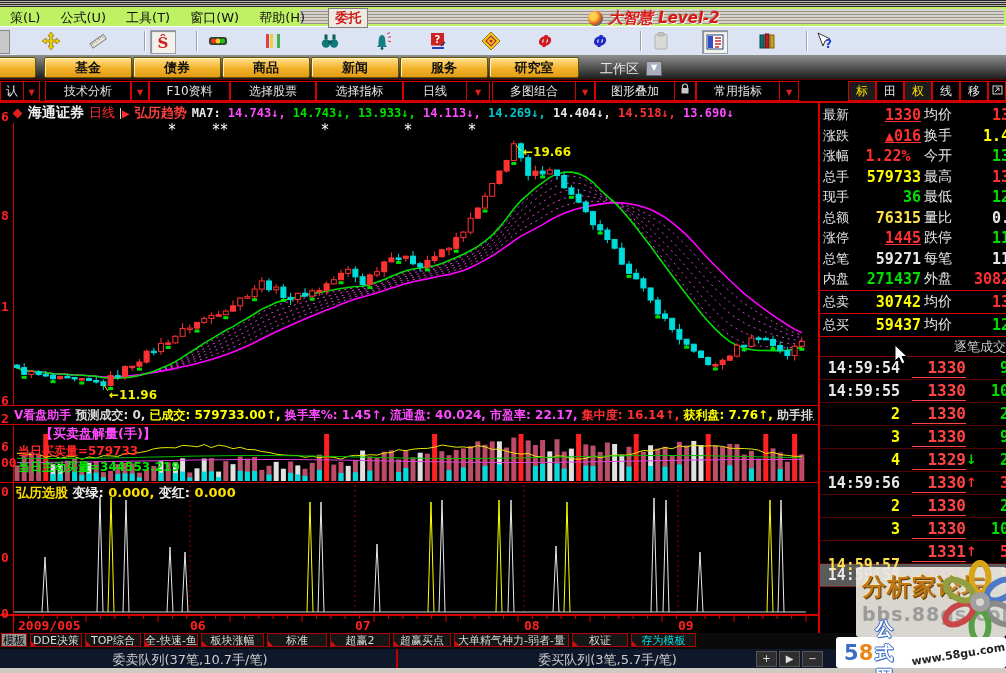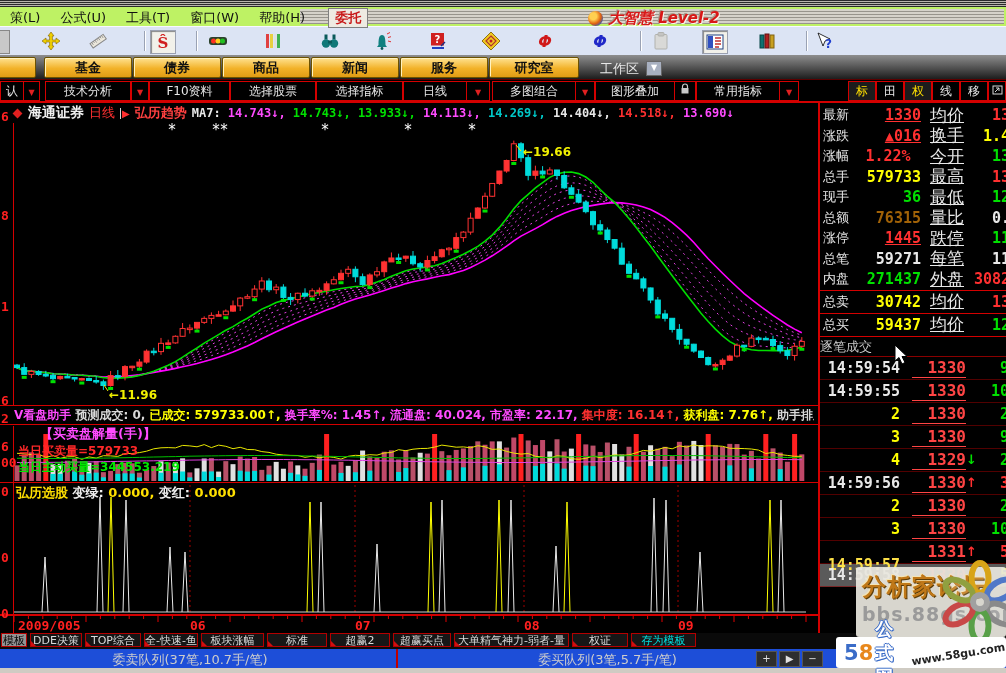--- a/index.html
+++ b/index.html
@@ -62,44 +62,44 @@
   .pfrag{position:absolute;left:1px;color:#ff2020;font-weight:bold;font-size:13px;
     font-family:"DejaVu Sans Mono","Liberation Mono",monospace;}
   
   .right-panel{position:absolute;left:818px;top:0;width:188px;height:532px;background:#000;
     border-left:2px solid #d40000;box-sizing:border-box;overflow:hidden;}
   .qrow{display:flex;align-items:center;height:20.5px;padding-left:3px;}
   .ql{width:32px;font-size:13px;color:#e8e8e8;flex:none;}
   .qv{width:66px;text-align:right;font-family:"DejaVu Sans Mono","Liberation Mono",monospace;
       font-size:15px;font-weight:bold;flex:none;}
   .qv.u{text-decoration:underline;}
-  .ql2{width:34px;margin-left:9px;font-size:17px;color:#e8e8e8;flex:none;text-decoration:underline;}
+  .ql2{width:34px;margin-left:3px;font-size:14px;color:#e8e8e8;flex:none;}
   .qv2{flex:1;text-align:right;font-family:"DejaVu Sans Mono","Liberation Mono",monospace;
       font-size:15px;font-weight:bold;margin-right:-4px;}
   .sep-red{height:1px;background:#d40000;}
-  .tick-header{height:19px;text-align:left;color:#c8c8c8;font-size:13px;line-height:19px;border-bottom:1px solid #8a0000;}
+  .tick-header{height:19px;text-align:right;color:#c8c8c8;font-size:13px;line-height:19px;border-bottom:1px solid #8a0000;}
   .trow{display:flex;align-items:center;height:22px;border-bottom:1px solid rgba(150,0,0,.55);padding-left:2px;}
   .trow.hl{background:#5a5a5a;}
   .tt{width:78px;text-align:right;font-family:"DejaVu Sans Mono","Liberation Mono",monospace;font-size:15px;font-weight:bold;flex:none;}
   .tp{width:54px;margin-left:12px;text-align:right;color:#ff4545;font-size:16px;font-weight:bold;
       font-family:"DejaVu Sans Mono","Liberation Mono",monospace;border-bottom:1px solid #ff4545;flex:none;}
   .ta{width:14px;font-size:13px;font-weight:bold;flex:none;}
   .tv{flex:1;text-align:right;font-family:"DejaVu Sans Mono","Liberation Mono",monospace;
       font-size:15px;font-weight:bold;margin-right:-3px;}
   
   .bottom-tabs{position:absolute;left:0;top:633px;width:100%;height:16px;background:#0a0a0a;
     display:flex;gap:3px;padding-left:1px;box-sizing:border-box;}
   .btab{position:relative;flex:none;height:14px;background:#161616;border:1px solid #b40000;
     color:#dadada;font-size:11px;line-height:13px;text-align:center;overflow:hidden;white-space:nowrap;box-sizing:border-box;}
   .btab.sel{background:#939393;color:#000;}
   .btab.accent{color:#00e0e0;}
   .btri{position:absolute;left:0;bottom:0;width:0;height:0;
     border-right:5px solid transparent;border-bottom:5px solid #d01010;}
   
-  .statusbar{position:absolute;left:0;top:649px;width:100%;height:19px;background:#1d4ed8;}
+  .statusbar{position:absolute;left:0;top:649px;width:100%;height:19px;background:#0f172a;}
   .sb-text{position:absolute;top:2px;font-size:13px;color:#cccccc;text-align:center;}
   .sb-div{position:absolute;left:396px;top:0;width:2px;height:19px;background:#c00000;}
   .sb-ic{position:absolute;top:2px;width:19px;height:14px;background:#2e2e2e;border:1px solid #555;
     color:#e0e0e0;font-size:10px;line-height:13px;text-align:center;}
   .bottom-strip{position:absolute;left:0;top:668px;width:100%;height:5px;background:#cfcbc3;}
   
   .wm-forum{position:absolute;left:856px;top:567px;width:150px;height:70px;z-index:40;
     background:rgba(232,230,222,.93);border-radius:3px;padding:4px 0 0 6px;box-sizing:border-box;}
   .wm-forum-title{font-size:24px;font-weight:bold;color:#c07818;letter-spacing:1px;
     text-shadow:1px 1px 0 #5a3c08,-1px -1px 0 #f4e4b4;}
@@ -879,21 +879,21 @@
             <span class="qv2" style="color: rgb(255, 48, 48);">13</span>
           </div>
           <div class="qrow">
             <span class="ql">现手</span>
             <span class="qv" style="color: rgb(0, 224, 0);">36</span>
             <span class="ql2">最低</span>
             <span class="qv2" style="color: rgb(0, 224, 0);">12</span>
           </div>
           <div class="qrow">
             <span class="ql">总额</span>
-            <span class="qv" style="color: #a16207;">76315</span>
+            <span class="qv" style="color: #fde047;">76315</span>
             <span class="ql2">量比</span>
             <span class="qv2" style="color: rgb(232, 232, 232);">0.</span>
           </div>
           <div class="qrow">
             <span class="ql">涨停</span>
             <span class="qv u" style="color: rgb(255, 48, 48);">1445</span>
             <span class="ql2">跌停</span>
             <span class="qv2" style="color: rgb(0, 224, 0);">11</span>
           </div>
           <div class="qrow">

